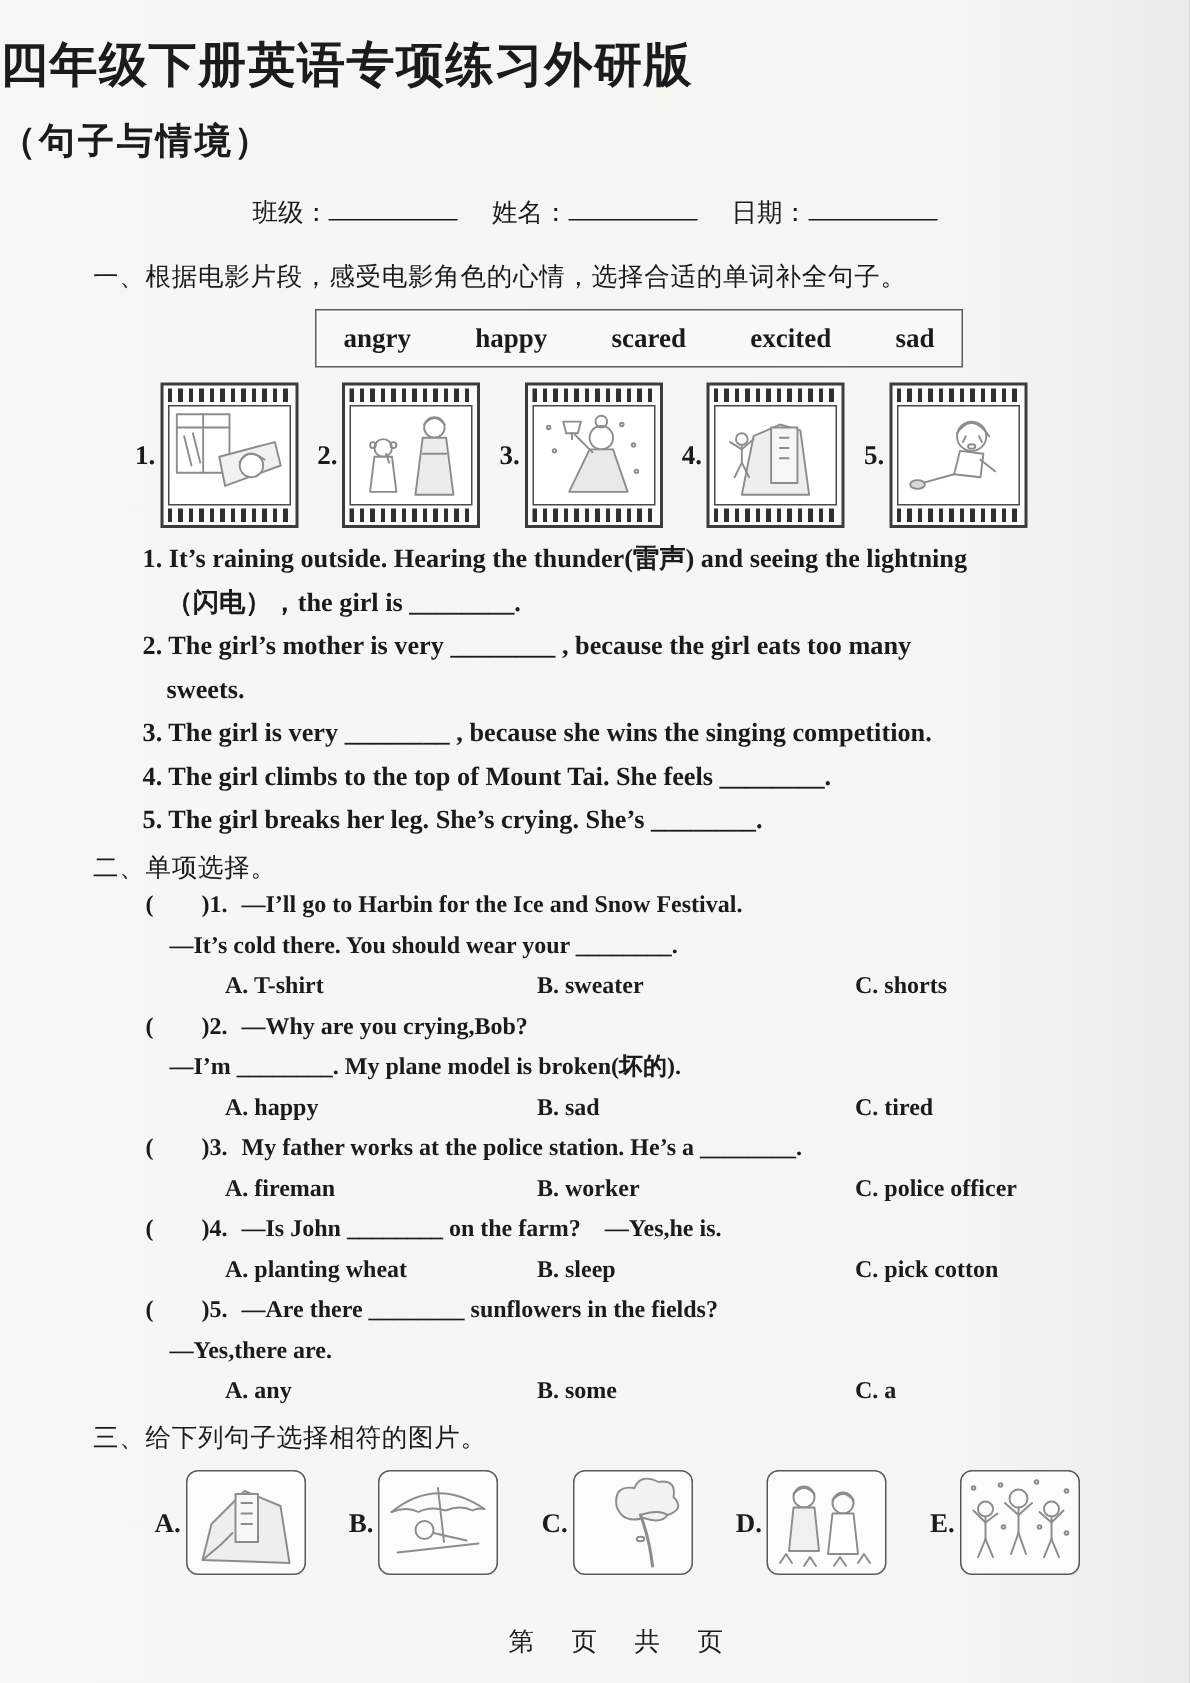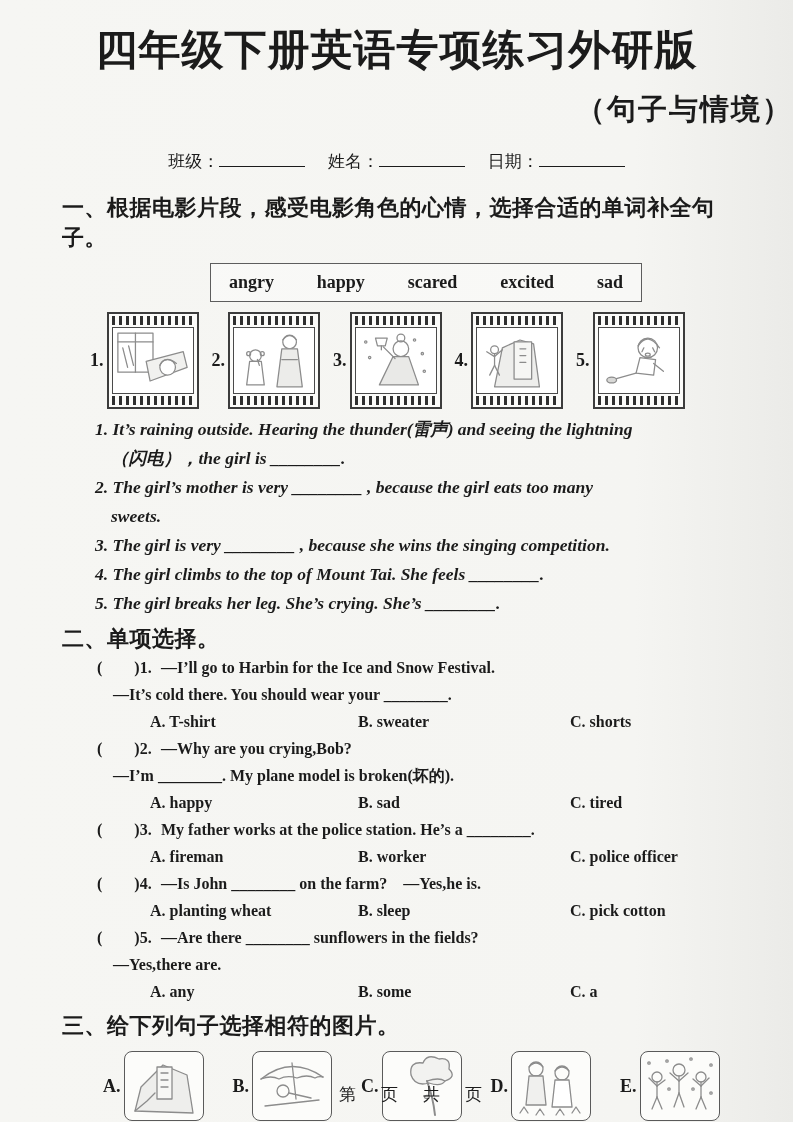--- a/index.html
+++ b/index.html
@@ -9,30 +9,30 @@
     margin:0 auto;
     background:linear-gradient(90deg,#f6f6f3 0%,#f5f5f2 80%,#ebebe8 100%);
     color:#1b1b1b;
     font-family:"Liberation Sans", sans-serif;
     overflow:hidden;
     box-sizing:border-box;
     padding-top:22px;
   }
   .en { font-family:"Liberation Serif", serif; font-weight:bold; }
 
-  .title { text-align:center; font-size:42px; font-weight:900; letter-spacing:1px; }
-  .subtitle { text-align:right; font-size:29px; font-weight:900; margin-top:12px; letter-spacing:2px; }
+  .title { font-size:32px; font-weight:900; letter-spacing:1px; }
+  .subtitle { text-align:left; font-size:24px; font-weight:900; margin-top:12px; letter-spacing:2px; }
 
   .info-row { margin-top:20px; text-align:center; font-size:17px; }
   .info-item { margin:0 9px; white-space:nowrap; }
   .blank-line { display:inline-block; width:86px; height:15px; border-bottom:1.6px solid #1b1b1b; }
 
   .content { padding:0 50px 0 62px; }
 
-  .sec-heading { font-size:22px; font-weight:bold; margin-top:20px; letter-spacing:0.5px; }
+  .sec-heading { font-size:17px; font-weight:normal; margin-top:20px; letter-spacing:0.5px; }
   .sec-heading.tight { margin-top:6px; }
 
   
   .wordbank {
     margin:10px 0 6px 148px; width:432px; box-sizing:border-box;
     border:1.2px solid #5d5d5d; background:rgba(255,255,255,0.35);
     display:flex; justify-content:space-between; align-items:center;
     padding:8px 18px; font-size:18px;
   }
 
@@ -50,21 +50,21 @@
     flex:0 0 9px;
     background-image:repeating-linear-gradient(90deg,#2f2f2f 0 3px,transparent 3px 7px);
   }
   .film-art {
     flex:1; margin:2px 0; border:1px solid #4a4a4a; background:#fff; overflow:hidden;
   }
   .film-art svg, .pic svg { display:block; width:100%; height:100%; }
 
   
   .sentences { margin-top:6px; font-size:17.5px; }
-  .sline { margin-left:33px; line-height:29px; white-space:nowrap;font-style:italic; }
+  .sline { margin-left:33px; line-height:29px; white-space:nowrap; }
   .scont { margin-left:49px; }
 
   
   .q { font-size:16px; }
   .qline { margin-left:35px; line-height:27px; white-space:nowrap; }
   .qmarker { display:inline-block; width:64px; }
   .qcont { margin-left:51px; line-height:27px; white-space:nowrap; }
   .opts { margin-left:88px; line-height:27px; display:grid; grid-template-columns:208px 212px auto; }
 
   

